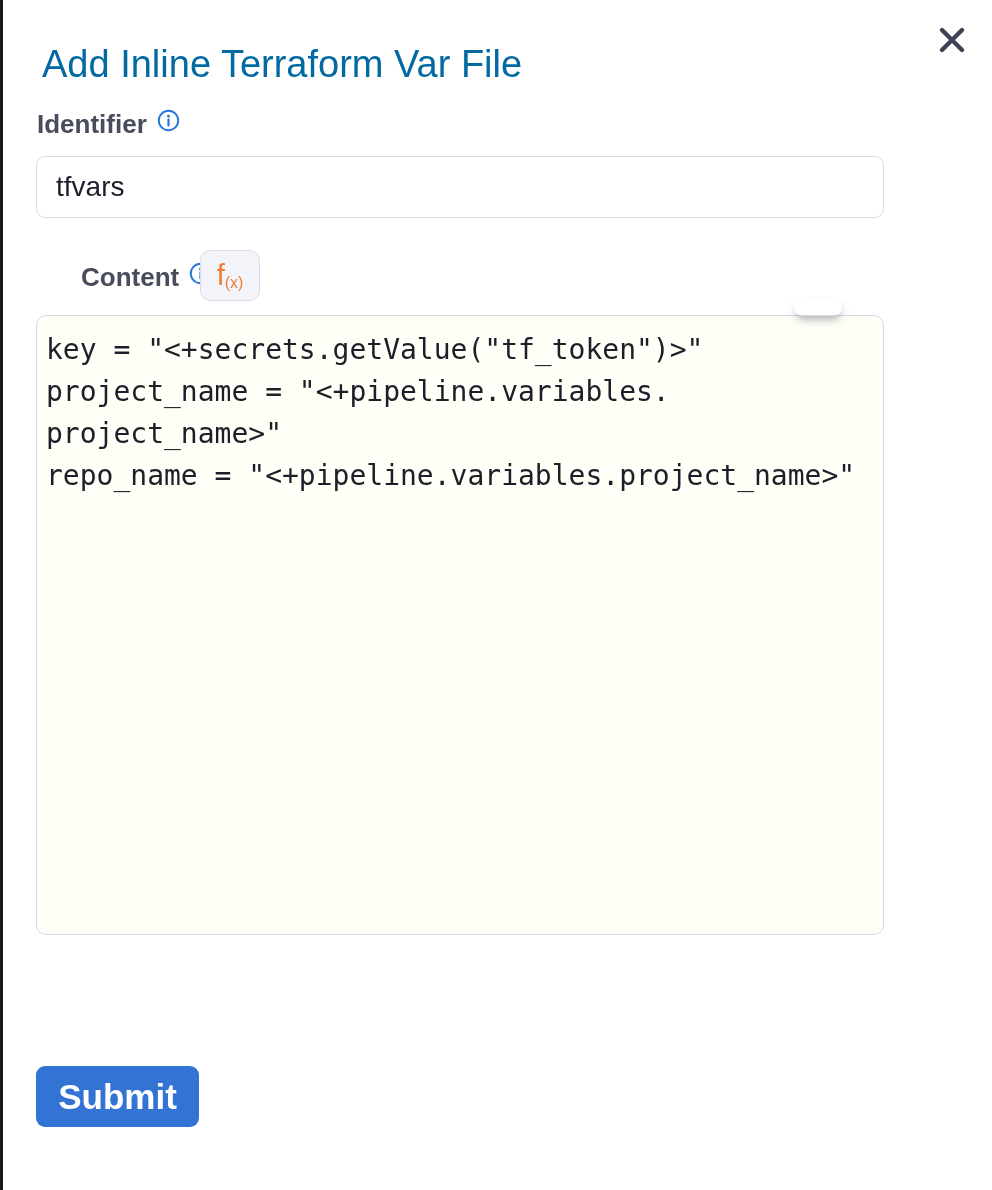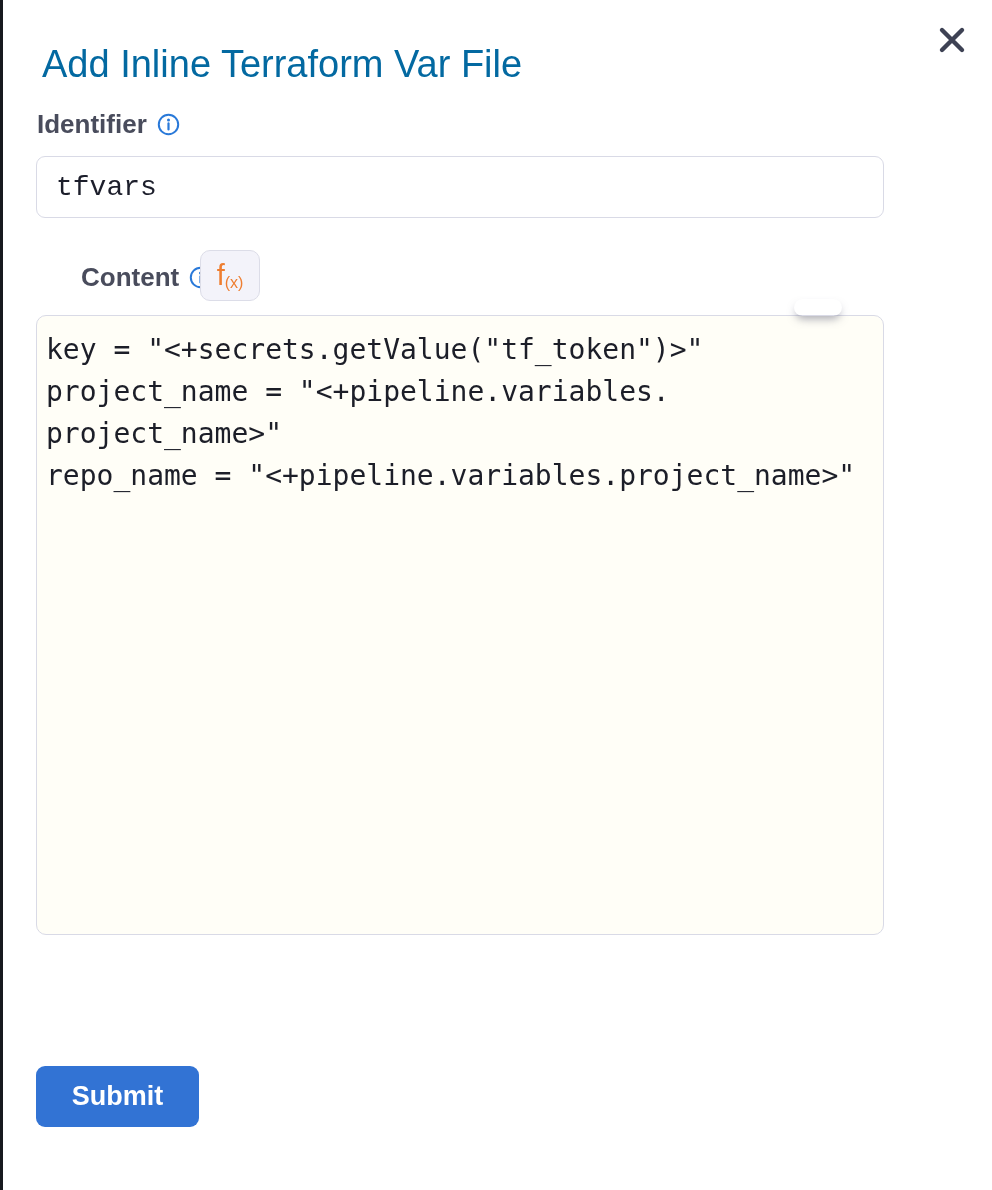--- a/index.html
+++ b/index.html
@@ -26,37 +26,37 @@
 
   .close-btn {
     position: absolute; left: 924px; top: 12px;
     width: 56px; height: 56px;
     display: flex; align-items: center; justify-content: center;
     background: none; border: none; cursor: pointer; padding: 0;
   }
 
   .label-row {
     position: absolute;
-    display: flex; align-items: center; gap: 10px;
+    display: flex; align-items: flex-start; gap: 10px;
   }
   .label-row.identifier { left: 37px; top: 109px; }
   .label-row.content    { left: 37px; top: 262px; margin-left: 44px; }
   .field-label {
     font-size: 26px; font-weight: 600; color: #494c5c;
   }
   .info-icon { display: block; }
 
   .text-input {
     position: absolute; left: 36px; top: 156px;
     width: 848px; height: 62px;
     box-sizing: border-box;
     border: 1px solid #d9dae6; border-radius: 9px;
     background: #ffffff;
     padding: 16px 19px;
-    font-family: Liberation Mono, monospace;
+    font-family: Liberation Sans, sans-serif;
     font-size: 28px; color: #1c1e2b;
     outline: none;
   }
 
   .fx-btn {
     position: absolute; left: 200px; top: 250px;
     width: 60px; height: 51px;
     box-sizing: border-box;
     background: #f3f3fa;
     border: 1px solid #dcdde8; border-radius: 10px;
@@ -89,21 +89,21 @@
     box-shadow: 0 5px 8px -2px rgba(90, 92, 116, 0.5);
     pointer-events: none;
   }
 
   .submit-btn {
     position: absolute; left: 36px; top: 1066px;
     width: 163px; height: 61px;
     background: #3273d4; color: #ffffff;
     border: none; border-radius: 9px;
     font-family: "Liberation Sans", sans-serif;
-    font-size: 27px; font-weight: 700;
+    font-size: 35px; font-weight: 700;
     cursor: pointer;
   }
 </style>
 </head>
 <body>
 
 <div class="dialog">
 
   <div class="left-edge"></div>
 

